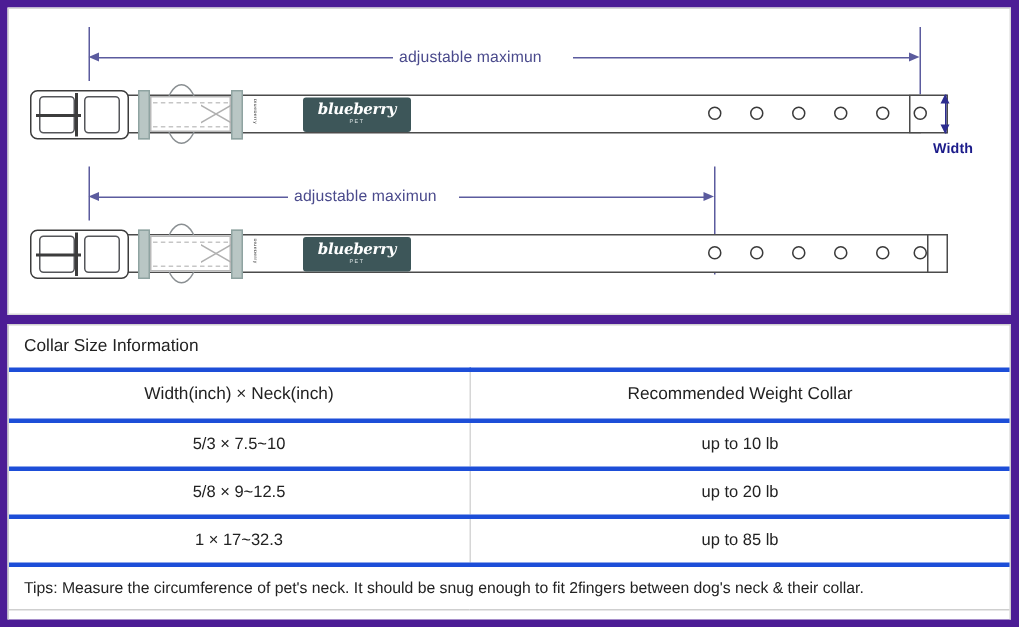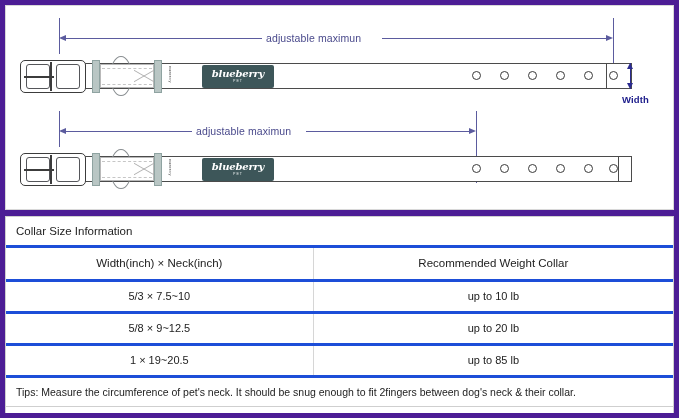--- a/index.html
+++ b/index.html
@@ -229,21 +229,21 @@
         </tr>
         <tr>
           <td class="divider">5/3 × 7.5~10</td>
           <td>up to 10 lb</td>
         </tr>
         <tr>
           <td class="divider">5/8 × 9~12.5</td>
           <td>up to 20 lb</td>
         </tr>
         <tr>
-          <td class="divider">1 × 19~20.5</td>
+          <td class="divider">1 × 17~32.3</td>
           <td>up to 85 lb</td>
         </tr>
         <tr class="tips-row">
           <td class="left" colspan="2">Tips: Measure the circumference of pet's neck. It should be snug enough to fit 2fingers between dog's neck &amp; their collar.</td>
         </tr>
       </tbody>
     </table>
   </div>
 
 </div>

